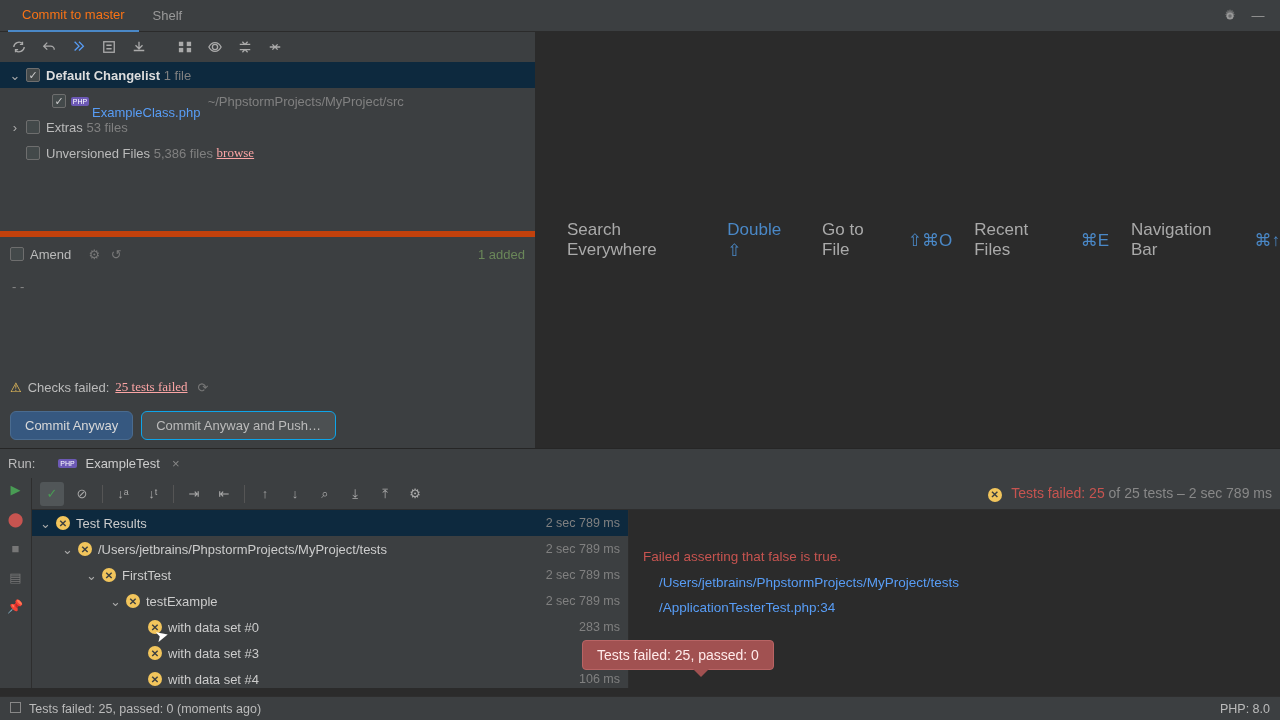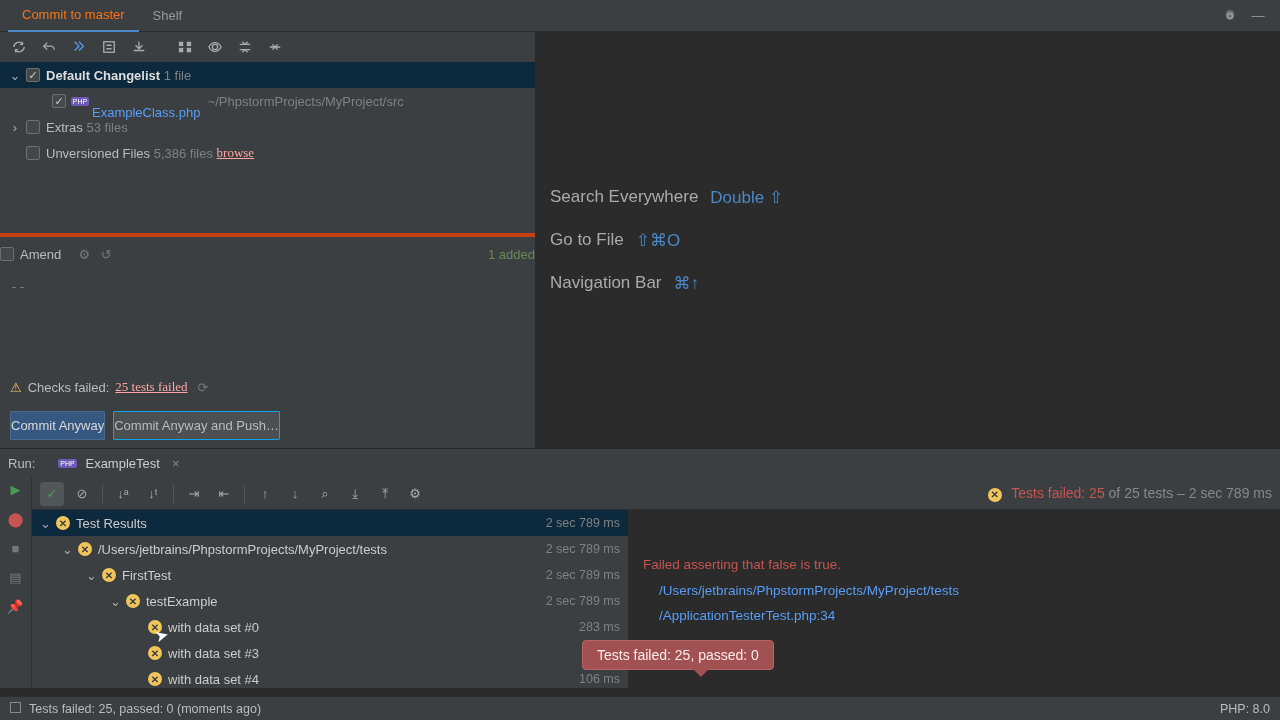--- a/index.html
+++ b/index.html
@@ -22,35 +22,35 @@
 .chev { width: 14px; display: inline-flex; justify-content: center; color: #aaa; margin-right: 4px; cursor: pointer; }
 .chk { width: 14px; height: 14px; border: 1px solid #6e6e6e; border-radius: 2px; margin-right: 6px; cursor: pointer; display: inline-flex; align-items: center; justify-content: center; background: #43494a; }
 .chk.checked::after { content: "✓"; font-size: 11px; color: #ccc; }
 .file-icon { width: 16px; height: 16px; margin-right: 4px; display: inline-flex; align-items: center; justify-content: center; font-size: 9px; }
 .php-icon { background: #6c59b5; color: #fff; border-radius: 2px; font-size: 7px; padding: 1px 2px; }
 .bold { font-weight: 600; color: #ddd; }
 .muted { color: #808080; }
 .blue-file { color: #589df6; margin-top: 23px; }
 .link { color: #fca5a5; text-decoration: underline; cursor: pointer; font-family: Liberation Serif, serif; }
 
-.amend-row { display: flex; align-items: center; padding: 6px 0; border-top: 4px solid #c2410c; }
+.amend-row { display: flex; align-items: center; padding: 6px 10px; border-top: 6px solid #c2410c; }
 .amend-spacer { flex: 1; }
 .added { color: #6a8759; }
 .msg-area { padding: 8px 12px; color: #888; height: 100px; }
 
 .checks-row { display: flex; align-items: center; padding: 8px 10px; gap: 6px; }
 .warn-icon { color: #f2c55c; }
 .refresh-gray { color: #777; cursor: pointer; margin-left: 4px; }
 
 .btn-row { display: flex; gap: 8px; padding: 8px 10px; }
-.btn { padding: 6px 0; border-radius: 1px; border: none; cursor: pointer; font-size: 13px; }
+.btn { padding: 6px 14px; border-radius: 6px; border: none; cursor: pointer; font-size: 13px; }
 .btn.primary { background: #365880; color: #d8d8d8; border: 1px solid #4a6b8f; }
 .btn.secondary { background: #4c5052; color: #bbb; border: 1px solid #0ea5e9; }
 
-.right-panel { flex: 1; background: #2b2b2b; display: flex; flex-direction: column; justify-content: center; padding-left: 15px; gap: 22px; }
+.right-panel { flex: 1; background: #2b2b2b; display: flex; flex-direction: row; justify-content: center; padding-left: 32px; gap: 22px; }
 .nav-hint { display: flex; align-items: center; gap: 12px; font-size: 17px; }
 .nav-label { color: #aaa; }
 .shortcut { color: #4a88c7; }
 
 .run-header { display: flex; align-items: center; height: 30px; background: #3c3f41; padding: 0 8px; gap: 6px; border-top: 1px solid #262626; }
 .run-header .config { color: #ccc; }
 .close-x { color: #888; margin-left: 6px; cursor: pointer; }
 
 .run-area { display: flex; height: 210px; background: #3c3f41; }
 .run-gutter { width: 32px; background: #3c3f41; display: flex; flex-direction: column; align-items: center; padding-top: 4px; gap: 14px; border-right: 1px solid #2e2e2e; }
@@ -66,21 +66,21 @@
 
 .run-content { flex: 1; display: flex; overflow: hidden; }
 .tree-panel { width: 596px; background: #3c3f41; overflow: hidden; }
 .t-row { display: flex; align-items: center; height: 26px; padding-right: 8px; }
 .t-row.sel { background: #0d293e; }
 .t-time { margin-left: auto; color: #808080; font-size: 12.5px; }
 .t-chev { width: 12px; color: #aaa; margin-right: 4px; cursor: pointer; }
 .t-icon { width: 14px; height: 14px; border-radius: 50%; background: #f2c55c; display: inline-flex; align-items: center; justify-content: center; margin-right: 6px; font-size: 10px; color: #3c3f41; font-weight: bold; }
 .t-label { color: #ccc; }
 
-.output-panel { flex: 1; background: #2b2b2b; padding: 20px 14px; font-family: "SF Mono", Menlo, monospace; font-size: 13.5px; line-height: 1.9; border-left: 1px solid #2e2e2e; position: relative; }
+.output-panel { flex: 1; background: #2b2b2b; padding: 12px 14px; font-family: "SF Mono", Menlo, monospace; font-size: 13.5px; line-height: 1.9; border-left: 1px solid #2e2e2e; position: relative; }
 .err-line { color: #c75450; }
 .path-line { color: #589df6; padding-left: 16px; }
 
 .tooltip { position: absolute; left: 582px; top: 640px; background: #a15151; color: #ffeaea; padding: 6px 14px; border-radius: 4px; font-size: 14px; border: 1px solid #b86464; }
 .tooltip::after { content: ""; position: absolute; bottom: -8px; left: 110px; border: 8px solid transparent; border-top-color: #a15151; border-bottom: none; }
 
 .status-bar { position: absolute; bottom: 0; left: 0; right: 0; height: 24px; background: #3c3f41; display: flex; align-items: center; padding: 0 10px; font-size: 12.5px; border-top: 1px solid #2e2e2e; }
 .status-left { display: flex; align-items: flex-start; gap: 8px; }
 .status-spacer { flex: 1; }
 
@@ -220,20 +220,24 @@
   </div>
 
   <div class="right-panel">
     <div class="nav-hint">
         <span class="nav-label">Search Everywhere</span>
         <span class="shortcut">Double ⇧</span>
       </div>
     <div class="nav-hint">
         <span class="nav-label">Go to File</span>
         <span class="shortcut">⇧⌘O</span>
+      </div>
+    <div class="nav-hint">
+        <span class="nav-label">Recent Files</span>
+        <span class="shortcut">⌘E</span>
       </div>
     <div class="nav-hint">
         <span class="nav-label">Navigation Bar</span>
         <span class="shortcut">⌘↑</span>
       </div>
   </div>
 </div>
 
 <div class="run-header">
   <span>Run:</span>

